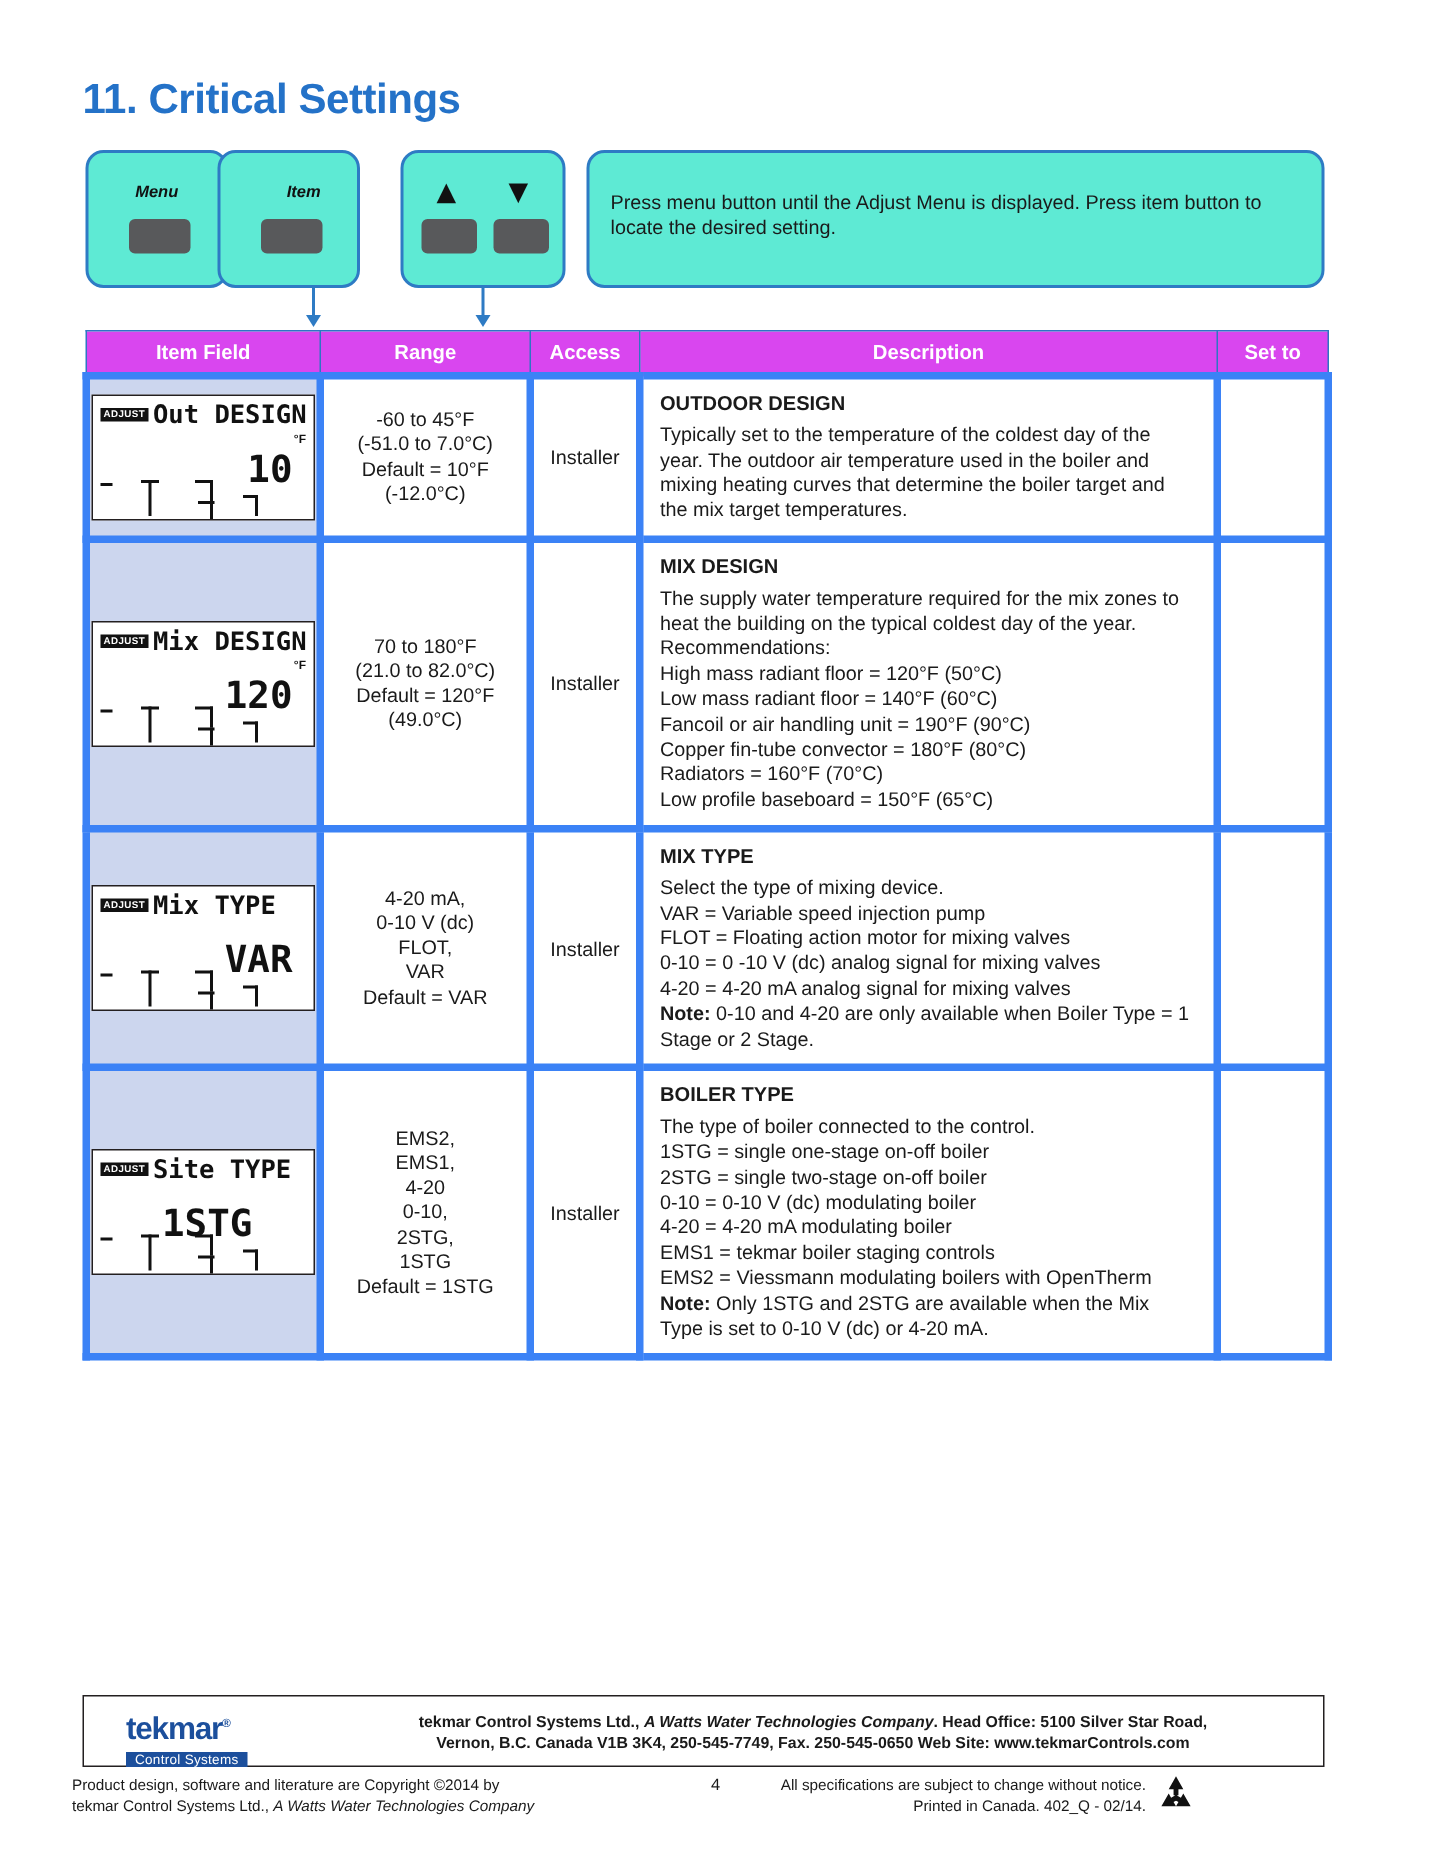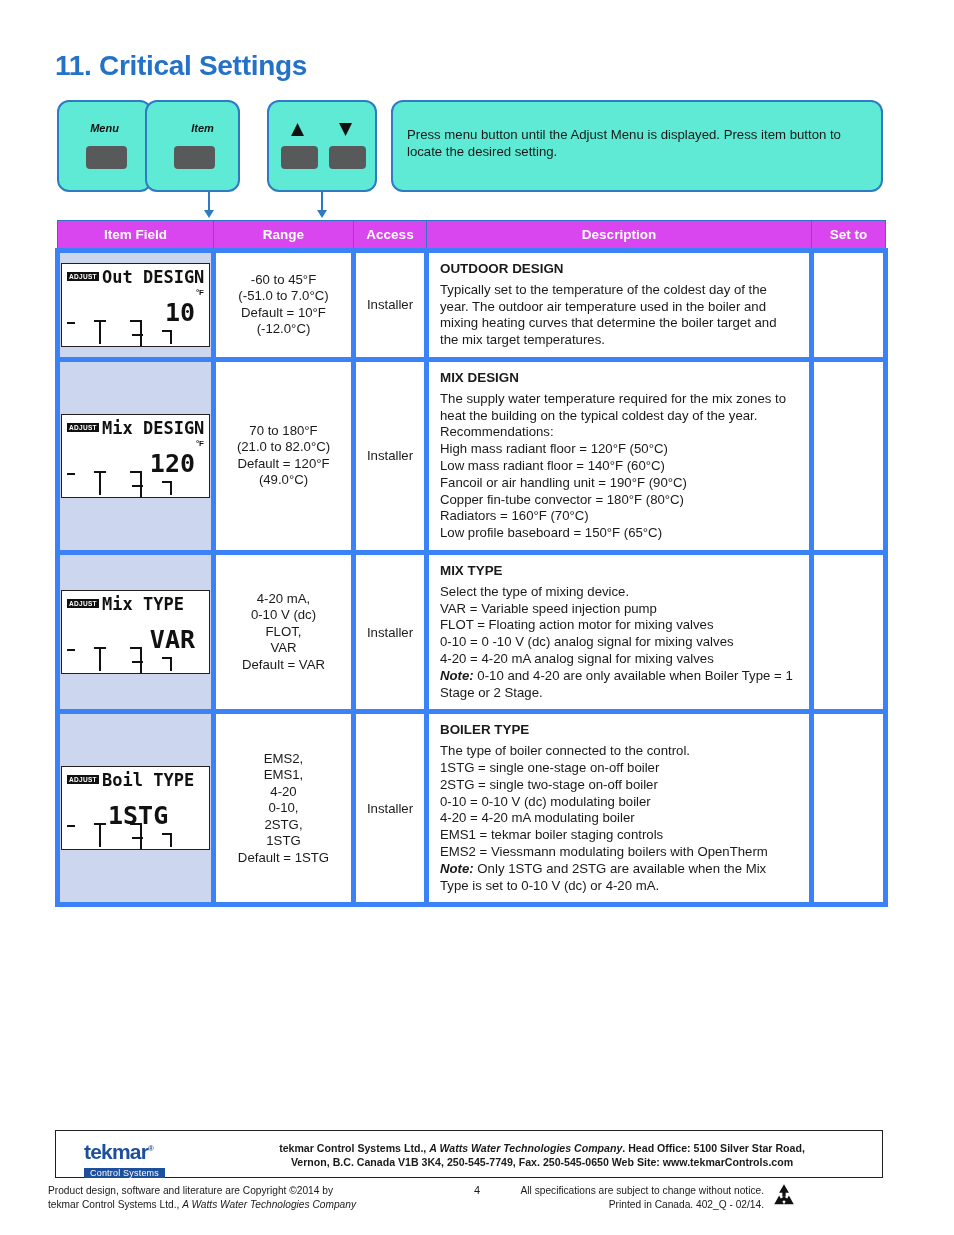--- a/index.html
+++ b/index.html
@@ -86,21 +86,21 @@
   td.access-cell{
     text-align:center;vertical-align:middle;font-size:13.2px;
   }
   td.desc-cell{
     padding:8px 15px 8px 11px;font-size:13.2px;line-height:16.8px;
   }
   td.setto-cell{background:#fff;}
 
   .desc-title{font-weight:bold;font-size:13.4px;margin-bottom:4px;}
   .desc-line{white-space:normal;}
-  .note-b{font-weight:bold;font-style:italic;}
+  .note-b{font-weight:bold;}
 
   
   .lcd{
     width:149px;height:84px;background:#fff;border:1.5px solid #231f20;
     margin:0 auto;position:relative;box-sizing:border-box;
   }
   .lcd-badge{
     position:absolute;left:5px;top:8px;background:#111;color:#fff;
     font-size:6.5px;font-weight:bold;letter-spacing:0.3px;
     padding:1px 2px;line-height:7px;font-family:"Liberation Sans",sans-serif;
@@ -315,21 +315,21 @@
             <div class="desc-line">0-10 = 0 -10 V (dc) analog signal for mixing valves</div>
             <div class="desc-line">4-20 = 4-20 mA analog signal for mixing valves</div>
             <div class="desc-line"><span class="note-b">Note:</span><span> 0-10 and 4-20 are only available when Boiler Type = 1 Stage or 2 Stage.</span></div>
           </td>
           <td class="setto-cell"></td>
         </tr>
         <tr>
           <td class="item-cell">
             <div class="lcd">
               <div class="lcd-badge">ADJUST</div>
-              <div class="lcd-top">Boil TYPE</div>
+              <div class="lcd-top">Site TYPE</div>
               <div class="lcd-main wide">1STG</div>
               <div class="seg s1"></div>
               <div class="seg s2"></div>
               <div class="seg s3"></div>
               <div class="seg s4"></div>
               <div class="seg s5"></div>
               <div class="seg s6"></div>
               <div class="seg s7"></div>
               <div class="seg s8"></div>
               <div class="seg s9"></div>

